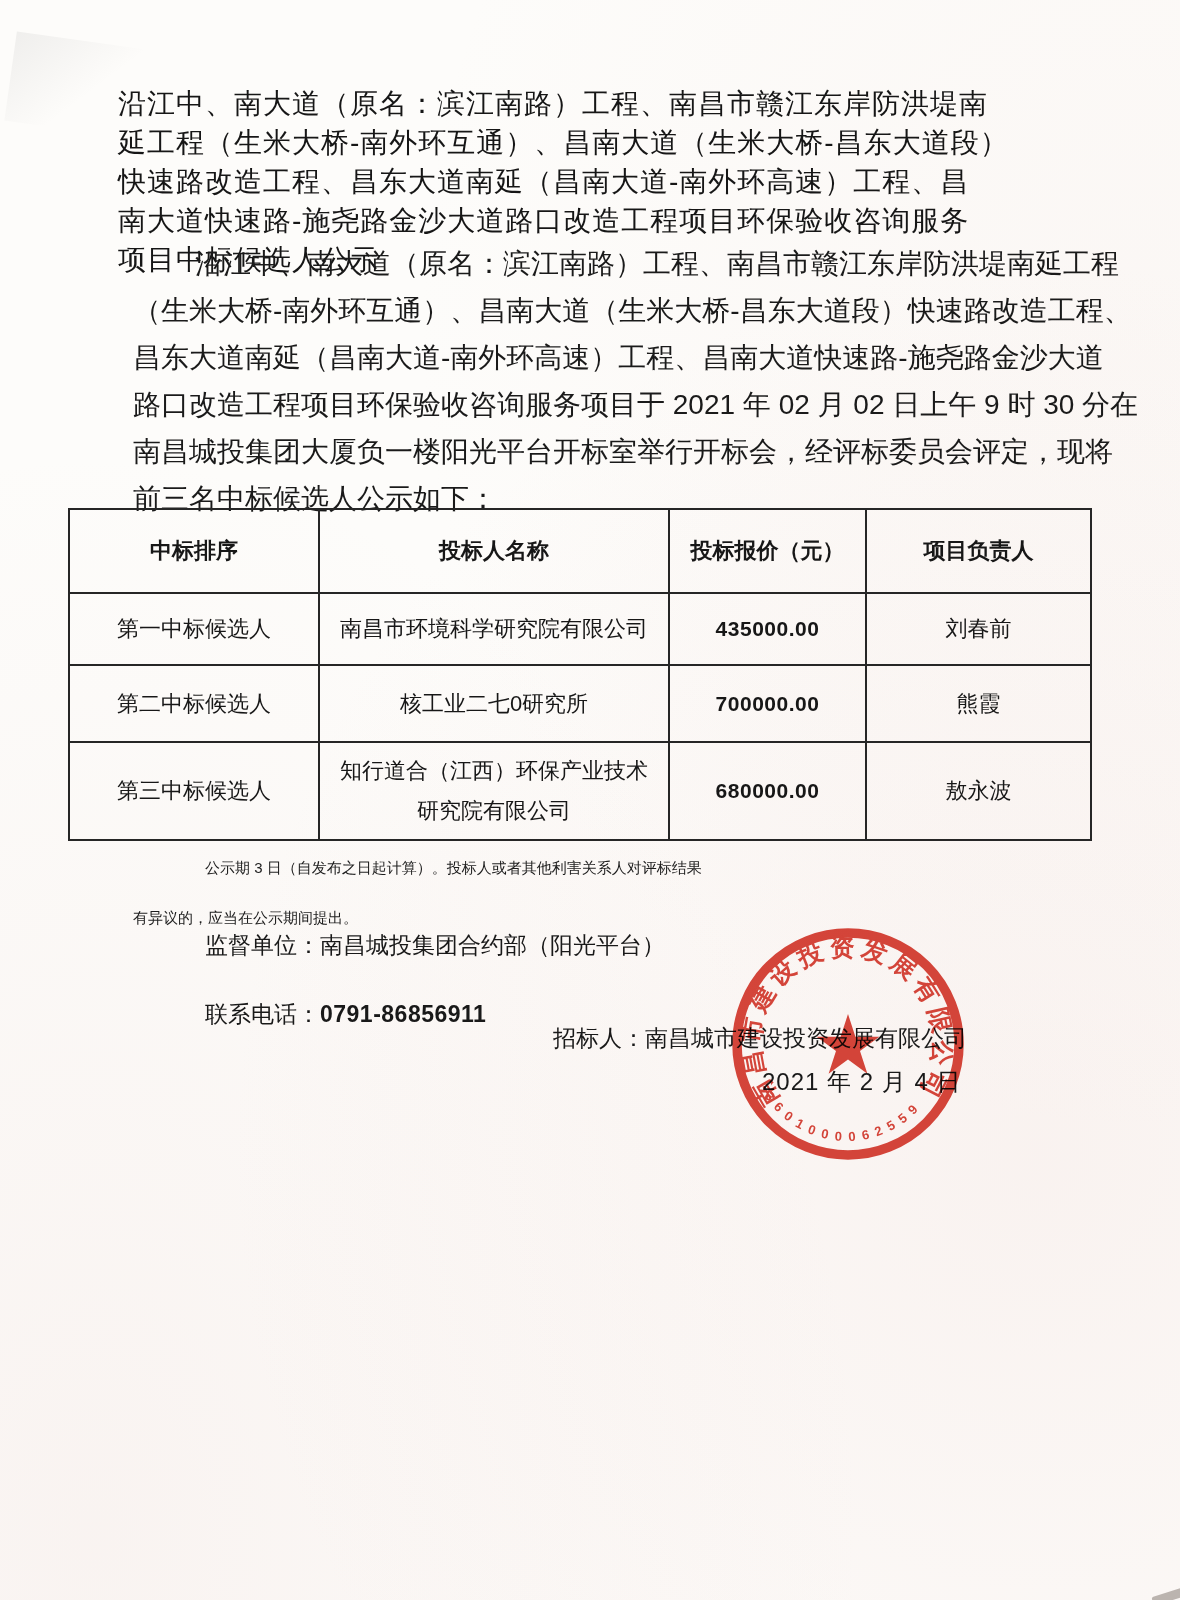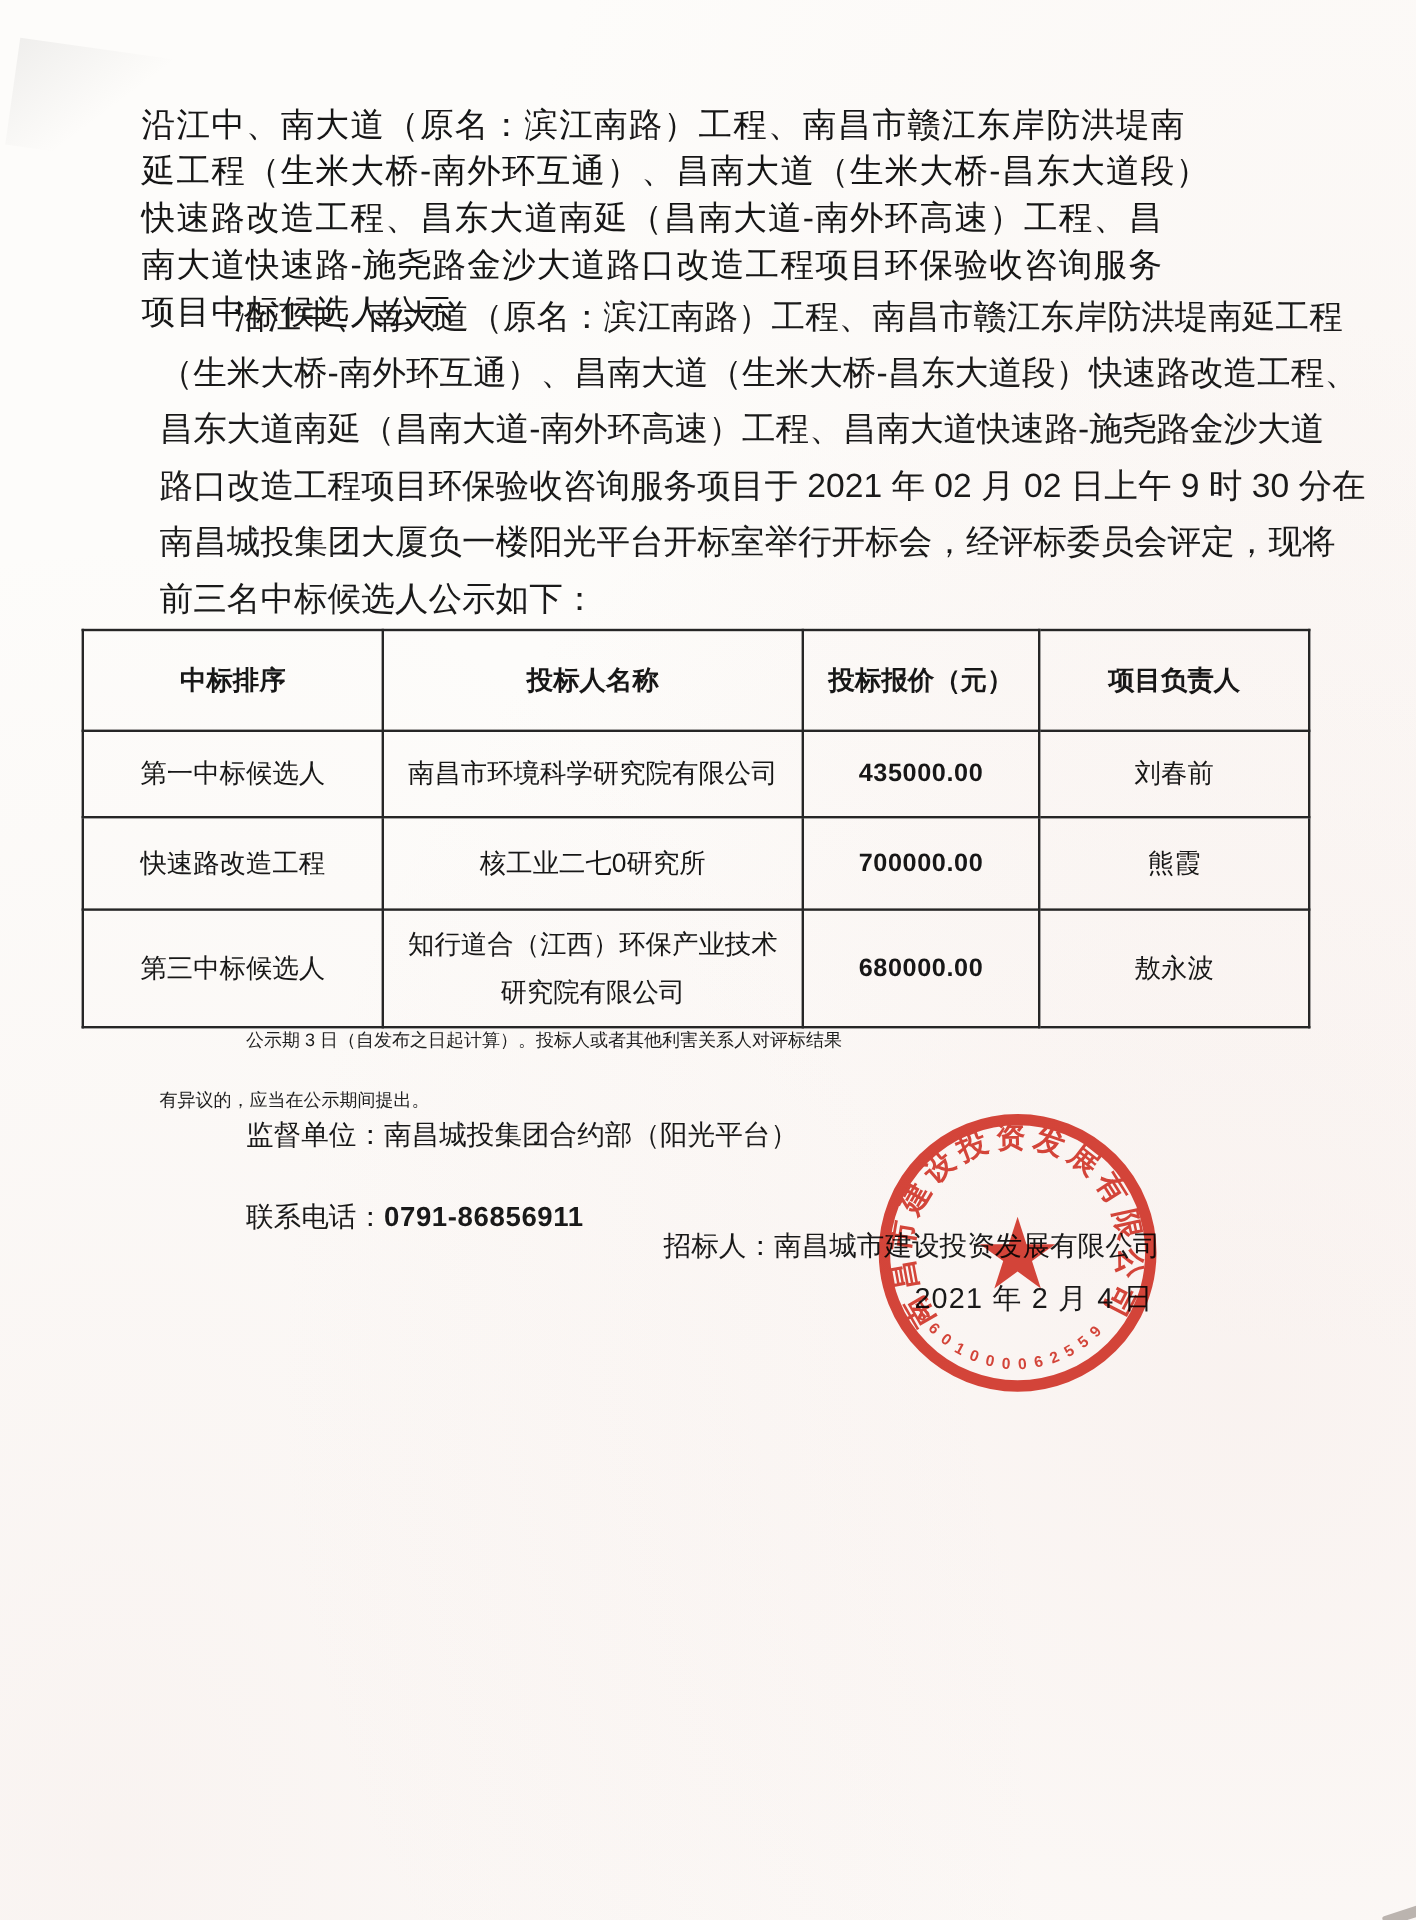--- a/index.html
+++ b/index.html
@@ -20,21 +20,21 @@
   }
   .body-text {
     position:absolute; top:240px; left:133px; right:138px;
     font-size:28px; line-height:47px; color:#1a1a1a;
   }
   .body-text .line { white-space:nowrap; }
   .body-text .indent { text-indent:62px; }
 
   table.bid-table {
     position:absolute; top:508px; left:68px;
-    border-collapse:collapse; table-layout:fixed;margin-top:16px;
+    border-collapse:collapse; table-layout:fixed;
   }
   .bid-table th, .bid-table td {
     border:2px solid #262626; text-align:center; vertical-align:middle;
     font-size:22px; color:#171717; padding:0 12px; line-height:40px;
   }
   .bid-table th { font-weight:bold; height:82px; }
   .bid-table tr.r1 td { height:70px; }
   .bid-table tr.r2 td { height:75px; }
   .bid-table tr.r3 td { height:96px; }
   .bid-table td.price { font-weight:bold; font-size:21px; letter-spacing:.5px; }
@@ -104,21 +104,21 @@
       <th>投标报价（元）</th>
       <th>项目负责人</th>
     </tr>
     <tr class="r1">
       <td>第一中标候选人</td>
       <td>南昌市环境科学研究院有限公司</td>
       <td class="price">435000.00</td>
       <td>刘春前</td>
     </tr>
     <tr class="r2">
-      <td>快速路改造工程</td>
+      <td>第二中标候选人</td>
       <td>核工业二七0研究所</td>
       <td class="price">700000.00</td>
       <td>熊霞</td>
     </tr>
     <tr class="r3">
       <td>第三中标候选人</td>
       <td>知行道合（江西）环保产业技术研究院有限公司</td>
       <td class="price">680000.00</td>
       <td>敖永波</td>
     </tr>

